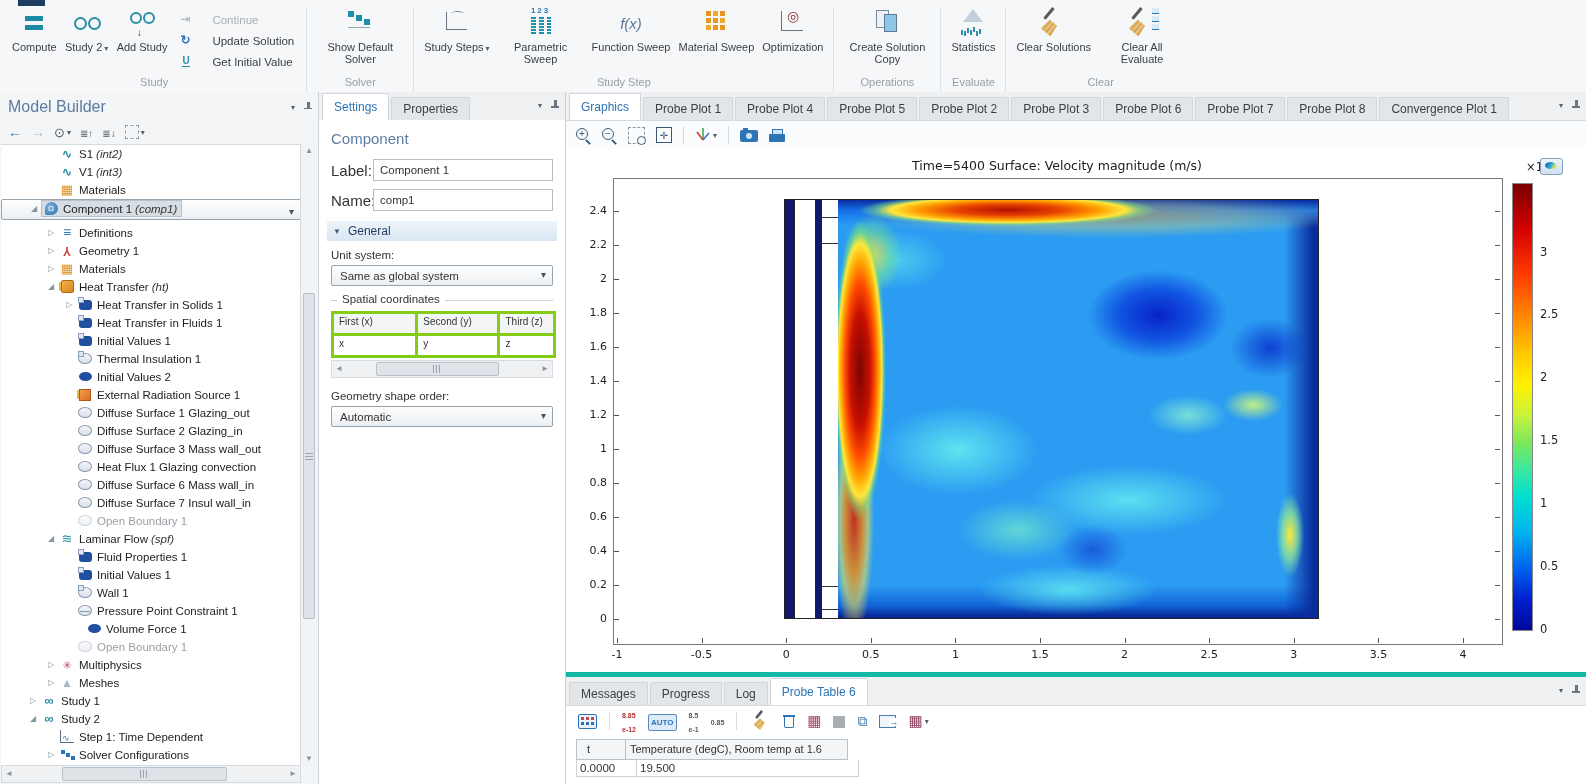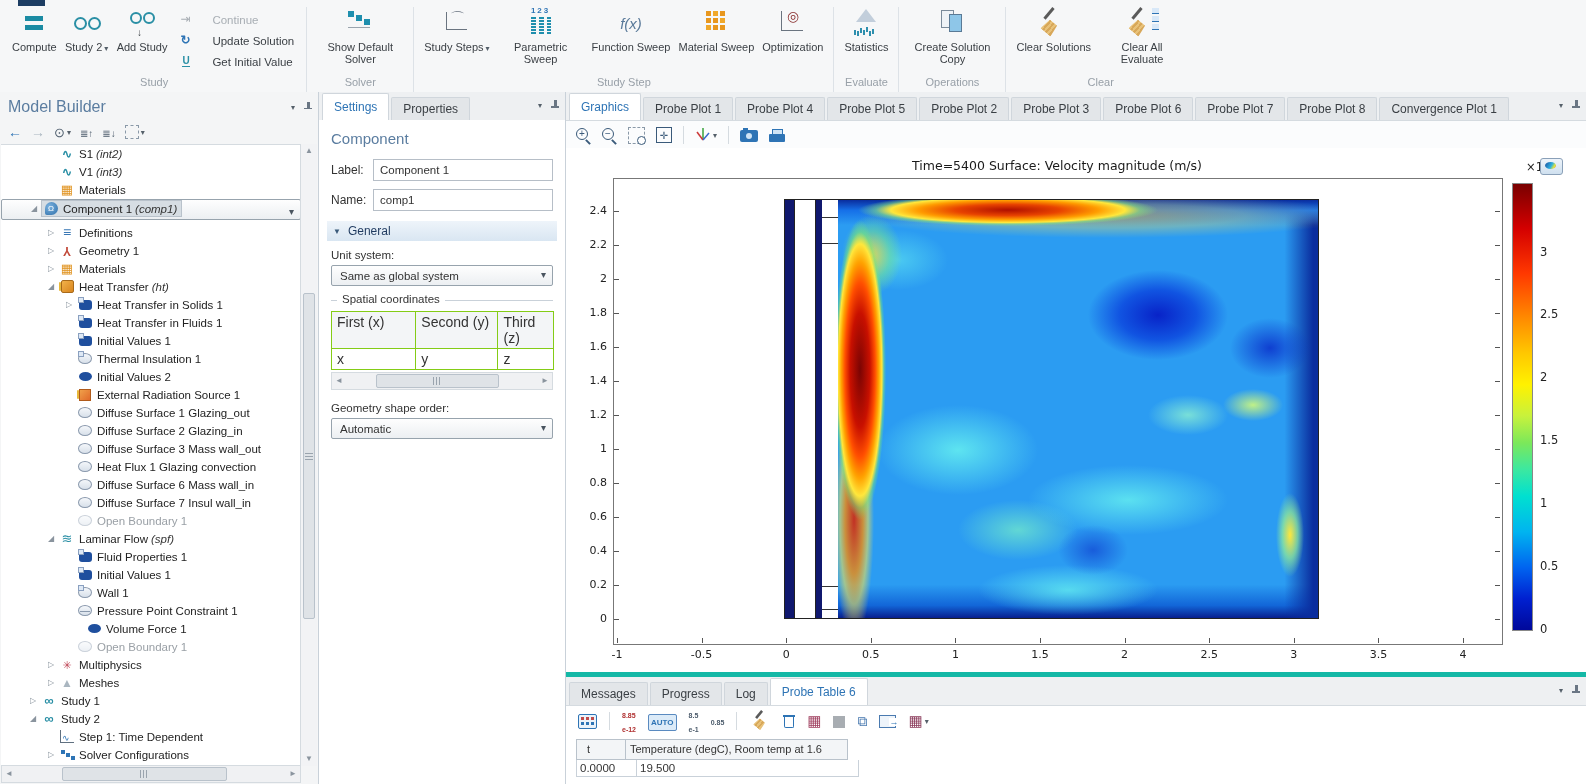--- a/index.html
+++ b/index.html
@@ -124,32 +124,32 @@
   .solver-configurations-icon::before{content:"";position:absolute;left:1px;top:1px;width:4px;height:4px;background:#2e74b5;box-shadow:5px 3px #2e74b5,10px 6px #2e74b5;}
   
   .tabbar{position:relative;display:flex;align-items:flex-end;height:28px;background:#eef0f2;border-bottom:1px solid #d5dbe0;padding-left:3px;}
   .tab{height:22px;line-height:22px;padding:0 11px;font-size:12px;color:#3a3f44;background:#e3e6e9;border:1px solid #d0d6dc;border-bottom:none;margin-right:2px;border-radius:2px 2px 0 0;white-space:nowrap;}
   .tab.active{background:#fff;color:#2e74b5;height:26px;line-height:26px;}
   .tab-right{position:absolute;right:6px;top:8px;display:flex;gap:8px;align-items:center;}
   
   .set-body{position:absolute;top:28px;left:0;right:0;bottom:0;background:#fff;padding:8px 12px;box-sizing:border-box;}
   .set-title{font-size:15px;color:#5b7da0;margin:2px 0 12px;}
   .frow{display:flex;align-items:center;margin-bottom:8px;}
-  .frow label{width:42px;font-size:12px;}
+  .frow label{width:42px;font-size:15px;}
   .inp{flex:1;height:18px;border:1px solid #b6bec7;background:#fff;font-size:11.5px;padding:1px 6px;display:flex;align-items:center;}
   .sect{display:flex;align-items:center;height:20px;background:linear-gradient(#eef4fa,#d9e6f2);margin:10px -4px 8px;padding:0 6px;font-size:12px;color:#1f3a5f;}
   .sect .tri{font-size:8px;color:#3a5a7a;margin-right:7px;}
   .lbl{font-size:11.5px;margin:8px 0 4px;}
   .sel{height:19px;border:1px solid #97a3ad;border-radius:2px;background:linear-gradient(#fefefe,#eceff2);display:flex;align-items:center;padding:0 22px 0 8px;font-size:11.5px;position:relative;margin-bottom:4px;}
   .sel::after{content:"▾";position:absolute;right:6px;top:3px;color:#4a5560;font-size:10px;}
   .grpline{position:relative;border-top:1px solid #c9d1d9;margin:14px 0 10px;}
   .grpline>span{position:absolute;top:-8px;left:6px;background:#fff;padding:0 5px;font-size:11.5px;color:#333;}
   .stab{border:1px solid #b9c2cb;display:table;border-collapse:collapse;width:100%;}
   .strow{display:table-row;}
-  .stcell{display:table-cell;border:1px solid #84cc16;font-size:14px;padding:2px 5px;height:15px;}
+  .stcell{display:table-cell;border:3px solid #84cc16;font-size:10px;padding:2px 5px;height:15px;}
   .sthead .stcell{background:#f3f5f7;}
   
   .gfx-toolbar{display:flex;align-items:center;height:28px;background:#fbfcfd;border-bottom:1px solid #e4e8ec;padding-left:10px;gap:11px;}
   .tsep{width:1px;height:18px;background:#d5dbe0;}
   .zoom-in-icon,.zoom-out-icon{width:15px;height:15px;}
   .zoom-in-icon::before{content:"+";position:absolute;left:0;top:0;width:10px;height:10px;border:1.5px solid #3a5a7a;border-radius:50%;font-size:10px;line-height:9px;text-align:center;color:#3a5a7a;}
   .zoom-out-icon::before{content:"−";position:absolute;left:0;top:0;width:10px;height:10px;border:1.5px solid #3a5a7a;border-radius:50%;font-size:10px;line-height:9px;text-align:center;color:#3a5a7a;}
   .zoom-in-icon::after,.zoom-out-icon::after{content:"";position:absolute;right:0;bottom:0;width:6px;height:2px;background:#3a5a7a;transform:rotate(45deg);}
   .zoom-box-icon{width:15px;height:15px;border:1px dashed #8a99a8;}
   .zoom-box-icon::before{content:"";position:absolute;right:-2px;bottom:-2px;width:7px;height:7px;border:1.5px solid #3a5a7a;border-radius:50%;background:#fff;}
@@ -301,34 +301,34 @@
             <div class="rib-btn">
               <span class="i optimization-icon ricon"></span>
               <span class="rlab">Optimization</span>
             </div>
           </div>
           <div class="rib-glabel">Study Step</div>
         </div>
         <div class="rib-group">
           <div class="rib-row">
             <div class="rib-btn">
+              <span class="i create-solution-copy-icon ricon"></span>
+              <span class="rlab">Create Solution Copy</span>
+            </div>
+          </div>
+          <div class="rib-glabel">Operations</div>
+        </div>
+        <div class="rib-group">
+          <div class="rib-row">
+            <div class="rib-btn">
               <span class="i statistics-icon ricon"></span>
               <span class="rlab">Statistics</span>
             </div>
           </div>
           <div class="rib-glabel">Evaluate</div>
-        </div>
-        <div class="rib-group">
-          <div class="rib-row">
-            <div class="rib-btn">
-              <span class="i create-solution-copy-icon ricon"></span>
-              <span class="rlab">Create Solution Copy</span>
-            </div>
-          </div>
-          <div class="rib-glabel">Operations</div>
         </div>
         <div class="rib-group">
           <div class="rib-row">
             <div class="rib-btn">
               <span class="i clear-solutions-icon ricon"></span>
               <span class="rlab">Clear Solutions</span>
             </div>
             <div class="rib-btn">
               <span class="i clear-all-solutions-icon ricon">
                 <span class="checks"></span>

